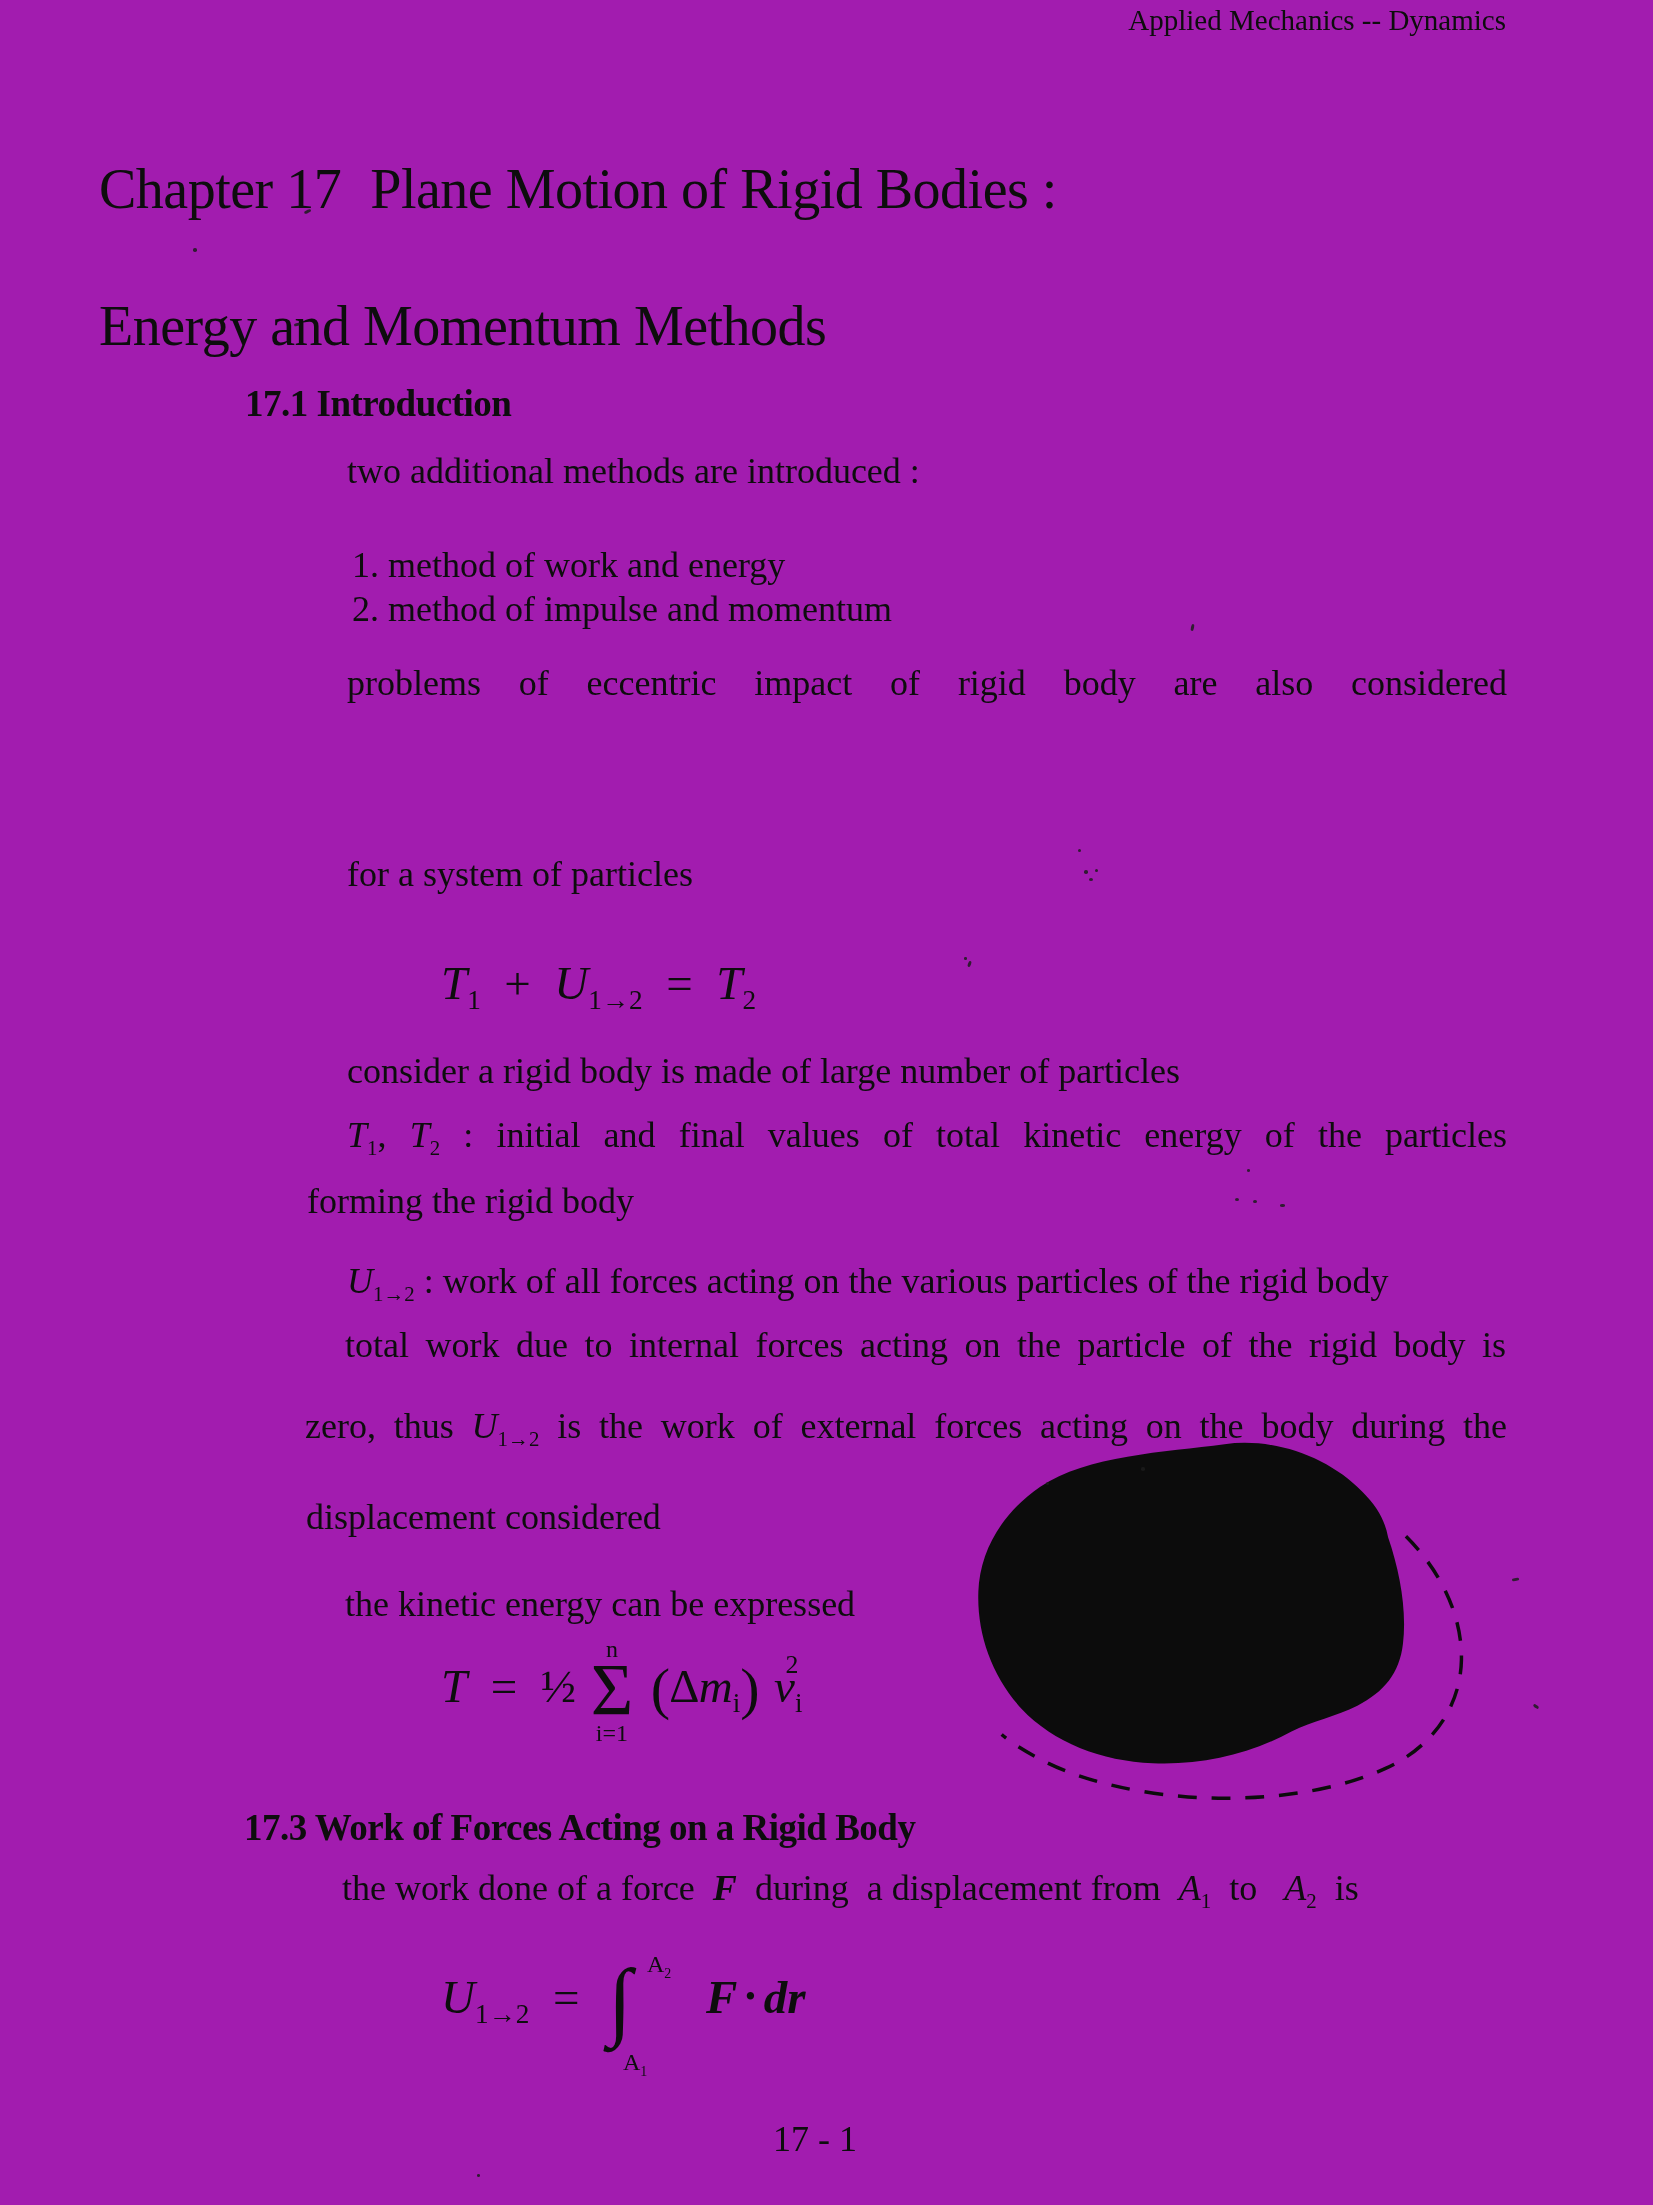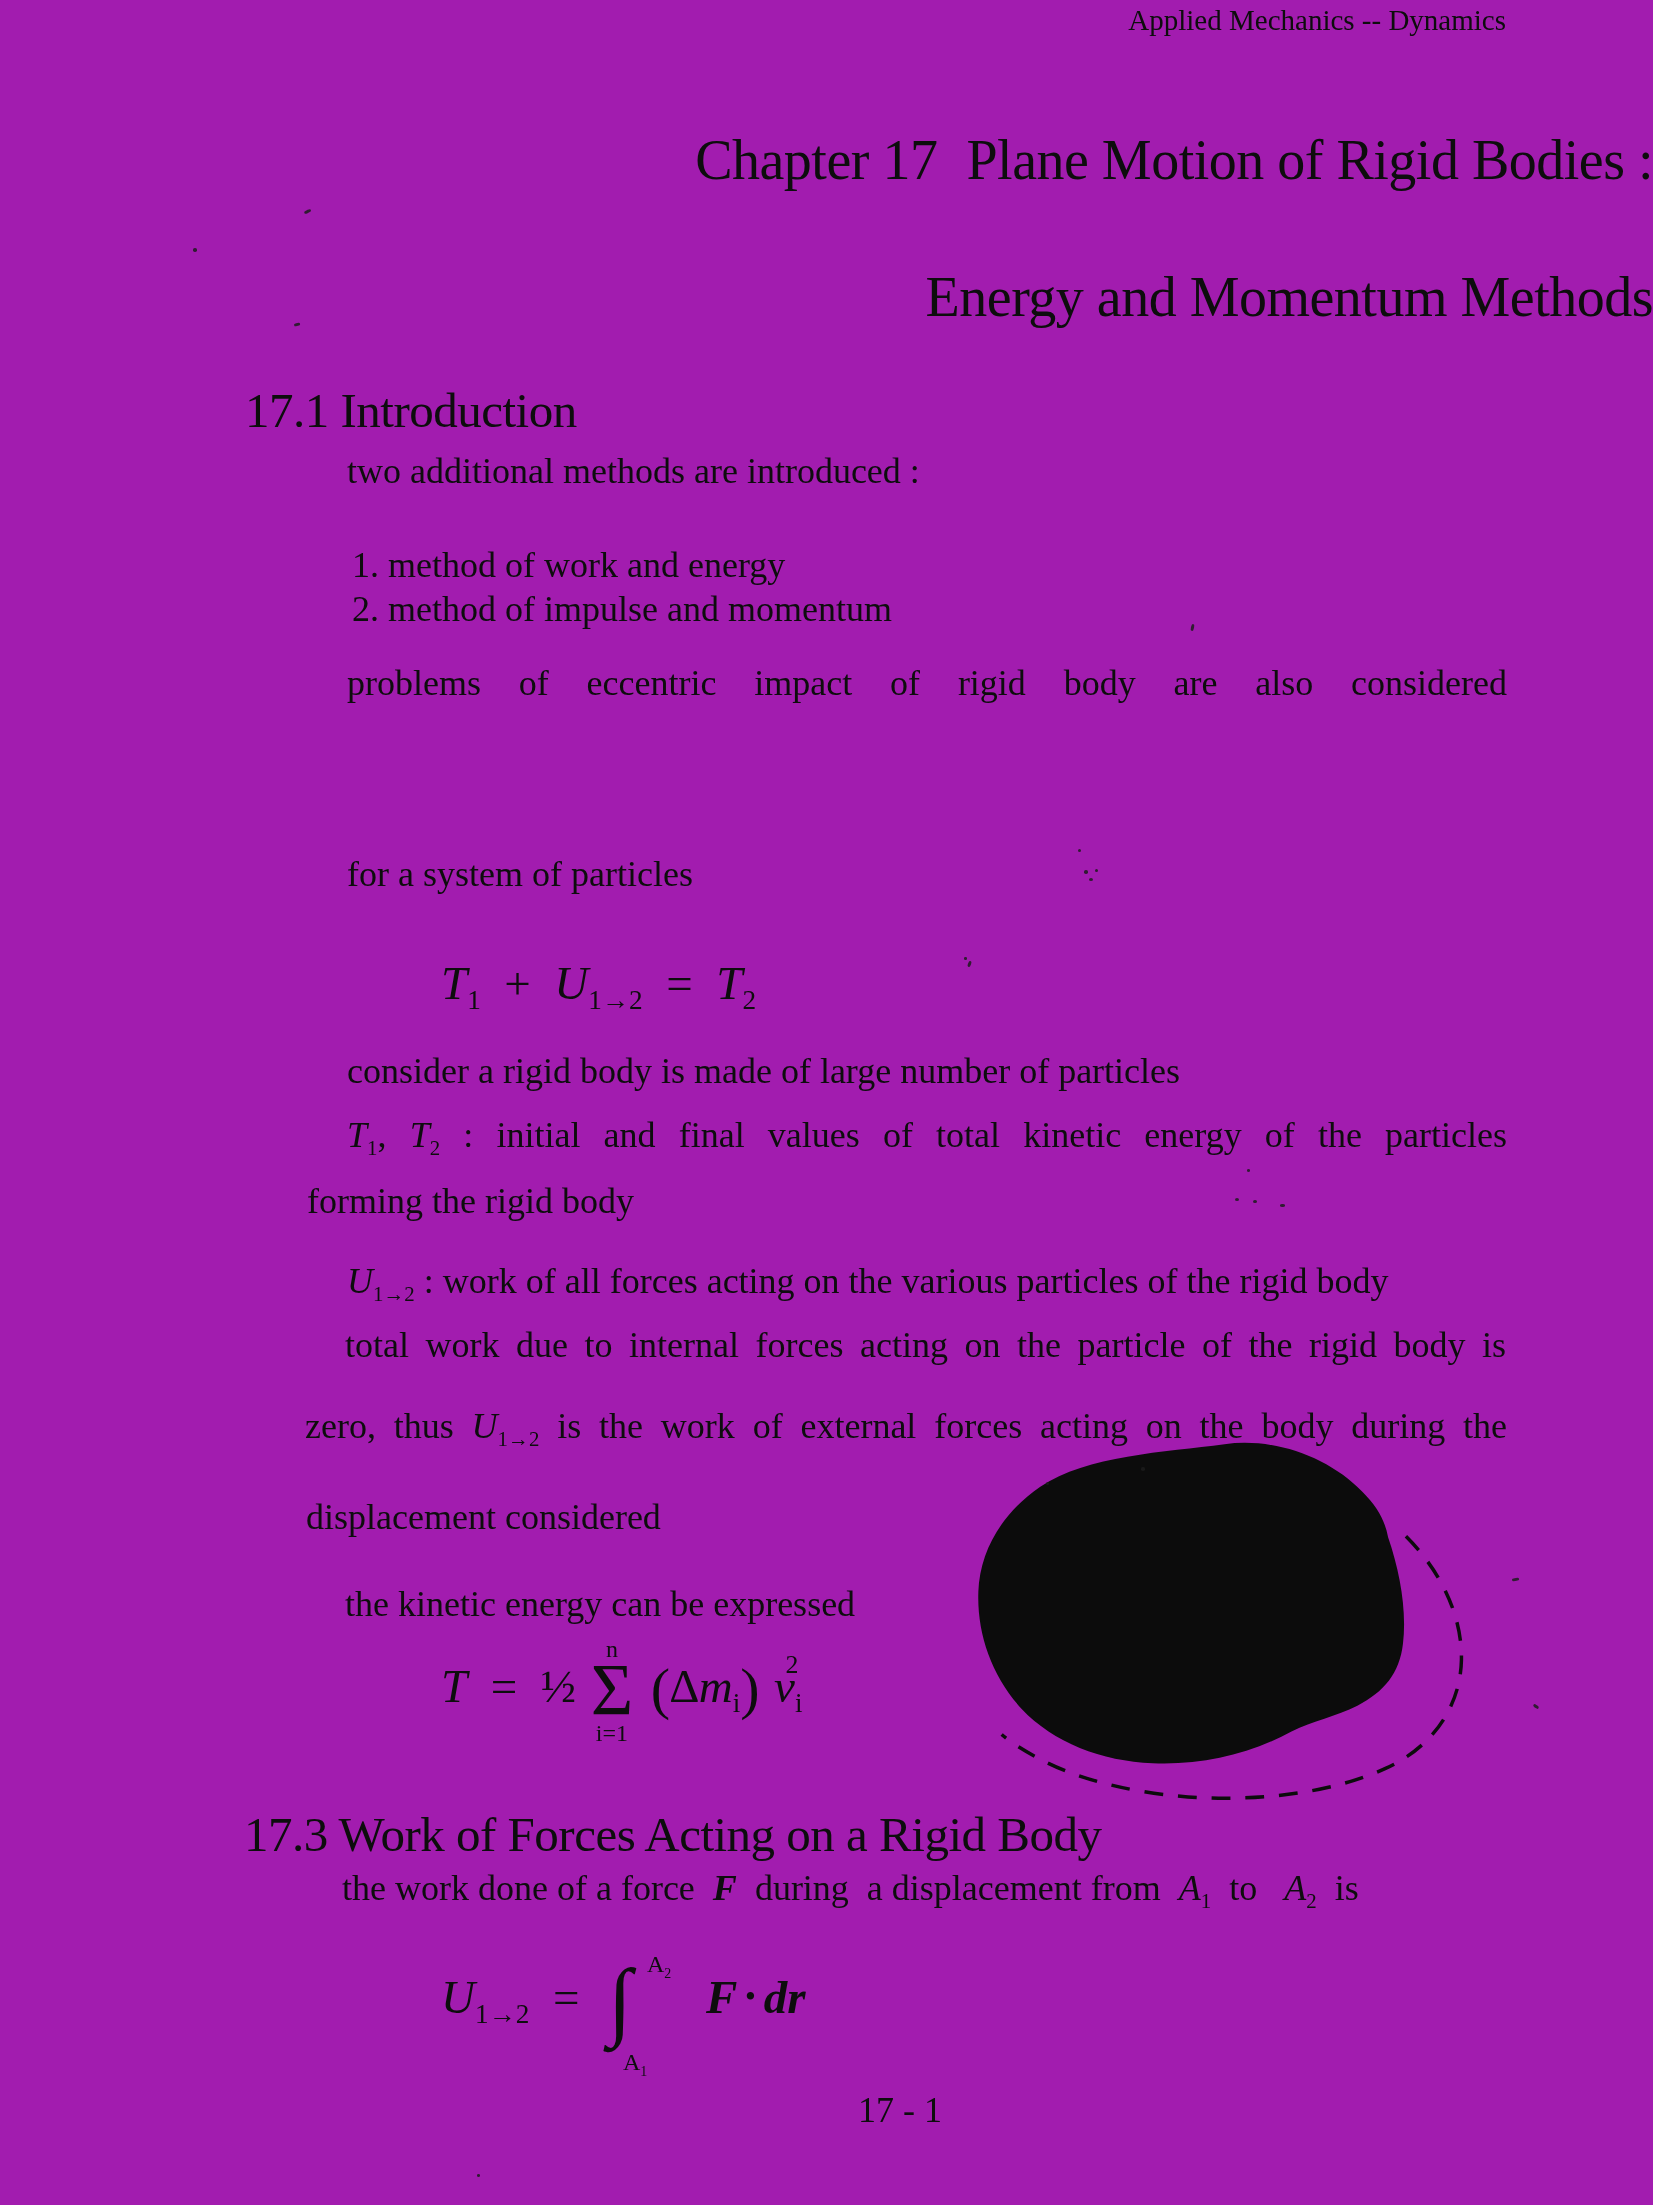--- a/index.html
+++ b/index.html
@@ -1,22 +1,22 @@
 <!DOCTYPE html>
 <html style="font-size:8px"><head>
 <meta charset="utf-8">
 <style>
   html,body{margin:0;padding:0;background:#e8e8e8;}
   .page{position:relative;width:1654px;height:2205px;background:#a21caf;overflow:hidden;
         font-family:"Liberation Serif","DejaVu Serif",serif;color:#0d0d0d;}
   .line{position:absolute;white-space:pre;font-size:36px;line-height:1.15;}
   .just{white-space:normal;text-align:justify;text-align-last:justify;}
-  .head{font-weight:normal;font-size:49px;letter-spacing:-0.5px;}
+  .head{font-weight:bold;font-size:37px;letter-spacing:-0.5px;}
   .title{font-size:56px;letter-spacing:-0.5px;}
-  .center{text-align:right;}
+  .center{text-align:left;margin-top:29px;}
   .small{font-size:29px;}
   .mi{font-style:italic;}
   .mbf{font-style:italic;font-weight:bold;}
   sub{font-size:.58em;font-style:inherit;line-height:0;}
   sup{font-size:.55em;line-height:0;}
   .formula{font-size:47px;}
   .grp{display:inline-block;white-space:nowrap;}
   .half{font-size:47px;}
   .sigma-col{display:inline-flex;flex-direction:column;align-items:center;vertical-align:middle;line-height:.9;margin:0 3px;}
   .sigma-col .lim{font-size:24px;line-height:1;}

